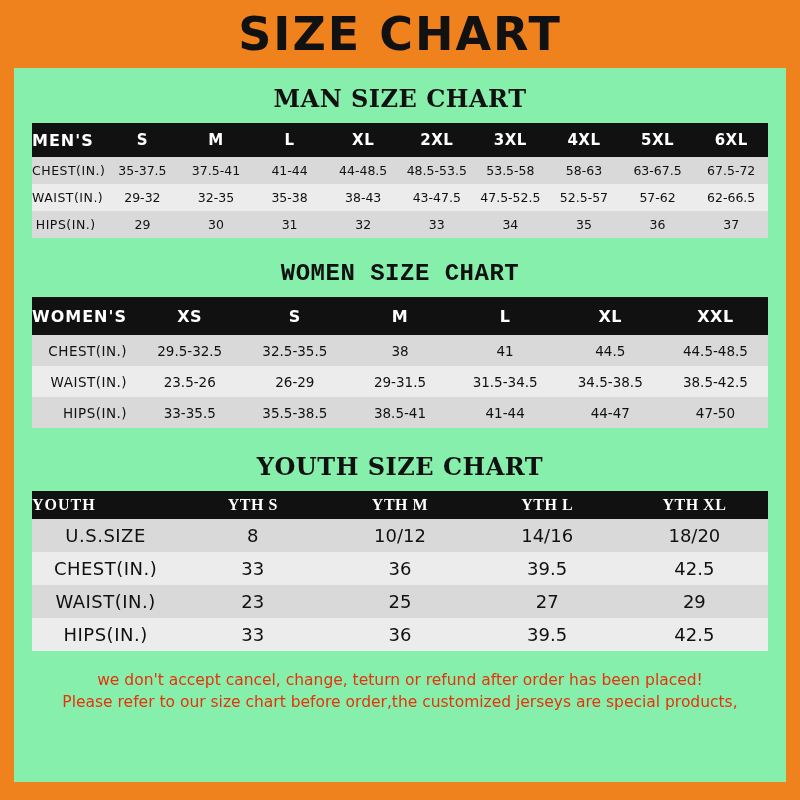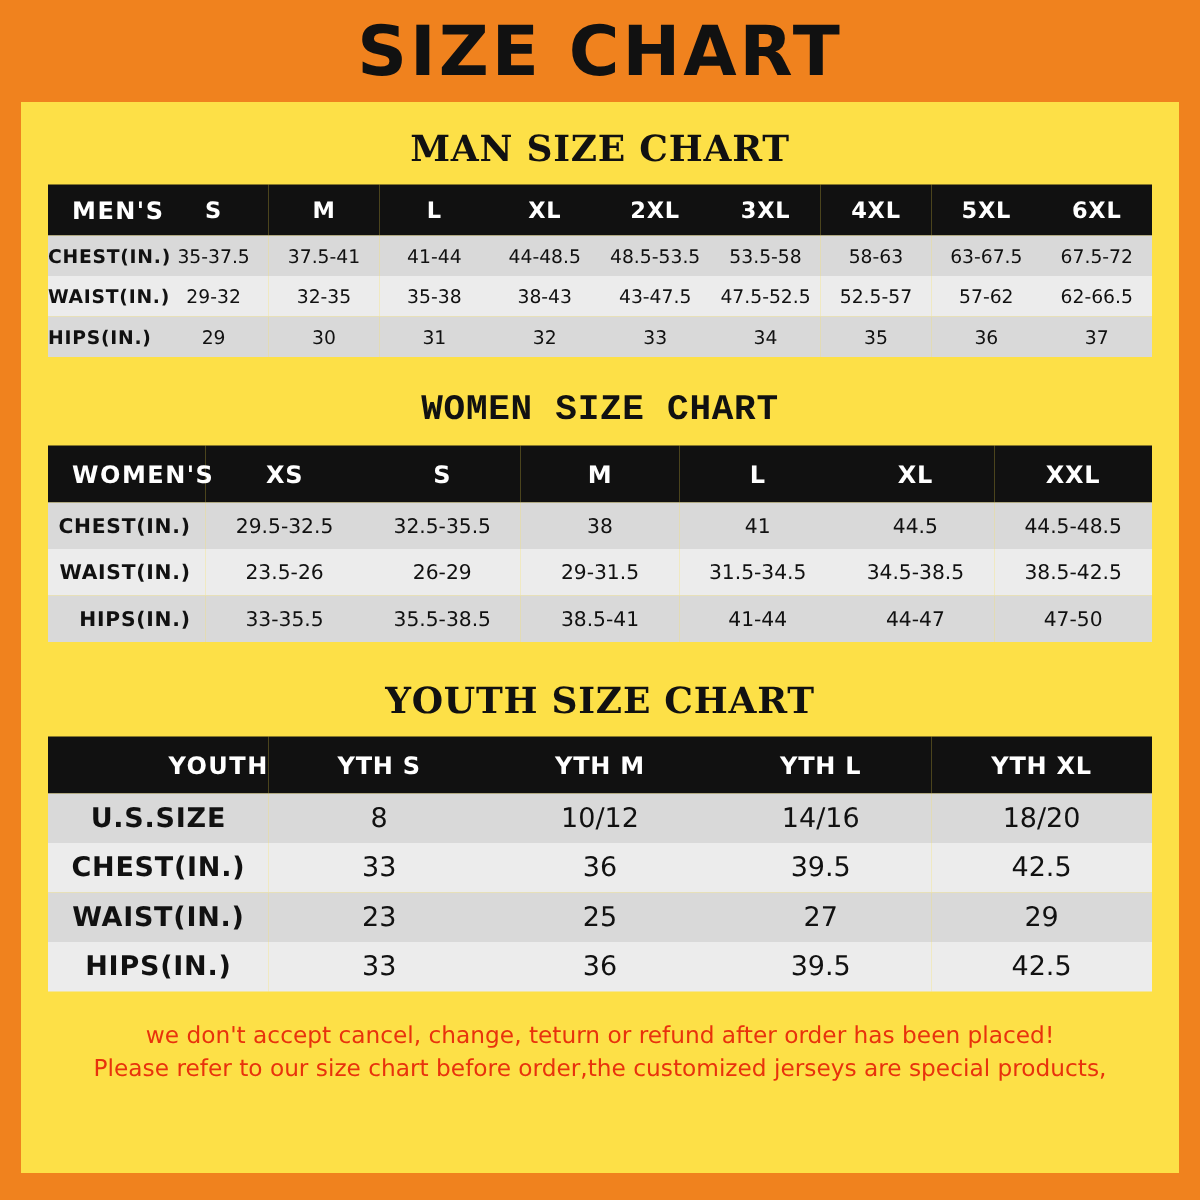--- a/index.html
+++ b/index.html
@@ -10,21 +10,21 @@
     width: 800px;
     height: 800px;
     background: #ffffff;
     font-family: "DejaVu Sans", sans-serif;
     overflow: hidden;
   }
   .page {
     position: relative;
     width: 800px;
     height: 800px;
-    background: #fde047;
+    background: #86efac;
     box-sizing: border-box;
     border-left: 14px solid #f0821e;
     border-right: 14px solid #f0821e;
   }
   .header-banner {
     height: 68px;
     background: #f0821e;
     display: flex;
     align-items: center;
     justify-content: center;
@@ -69,40 +69,39 @@
   }
   tr.head-row td {
     background: #111111;
     color: #ffffff;
     font-weight: bold;
     font-size: 15px;
     height: 34px;
     letter-spacing: 0.5px;
   }
   tr.head-row td.rowlabel {
-    text-align: right;
-    padding-left: 16px;
+    text-align: left;
     font-size: 16px;
     letter-spacing: 1px;
   }
   tr.band-a td { background: #d9d9d9; }
   tr.band-b td { background: #ececec; }
   tr.band-c td { background: #d9d9d9; }
   td.rowlabel {
-    font-weight: bold;
+    font-weight: normal;
     letter-spacing: 0.5px;
   }
   .sec-man td.rowlabel { text-align: right; padding-right: 10px; }
   .sec-women td.rowlabel { text-align: right; padding-right: 10px; }
   .sec-youth td.rowlabel { text-align: center; }
 
   .sec-women table.size-table td { font-size: 13.5px; height: 31px; }
   .sec-women tr.head-row td { height: 38px; font-size: 16px; }
   .sec-youth table.size-table td { font-size: 18px; height: 33px; }
-  .sec-youth tr.head-row td { height: 38px; font-size: 16px; }
+  .sec-youth tr.head-row td { height: 28px; font-size: 16px; font-family: Liberation Serif, serif; }
 
   .note {
     margin: 18px 8px 0 8px;
     text-align: center;
     color: #e8320c;
     font-family: "DejaVu Sans", sans-serif;
     font-size: 15.5px;
     line-height: 1.45;
   }
   .footer-bar {

